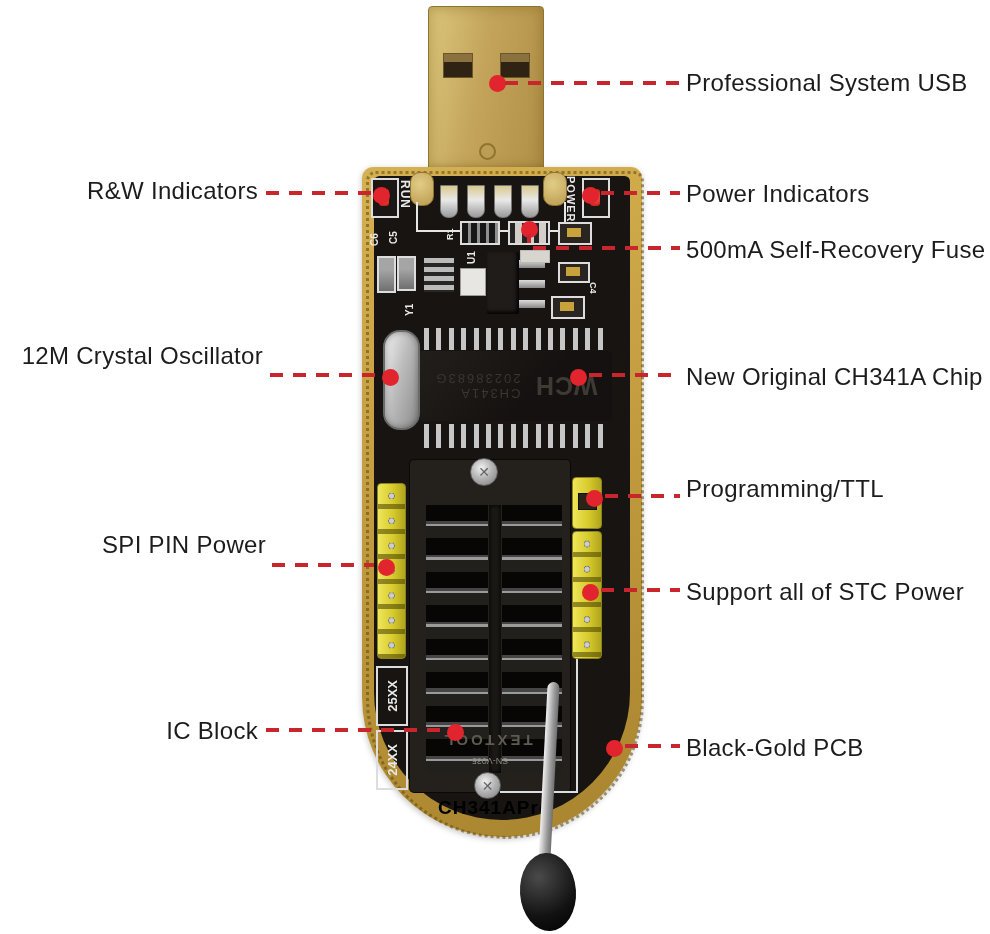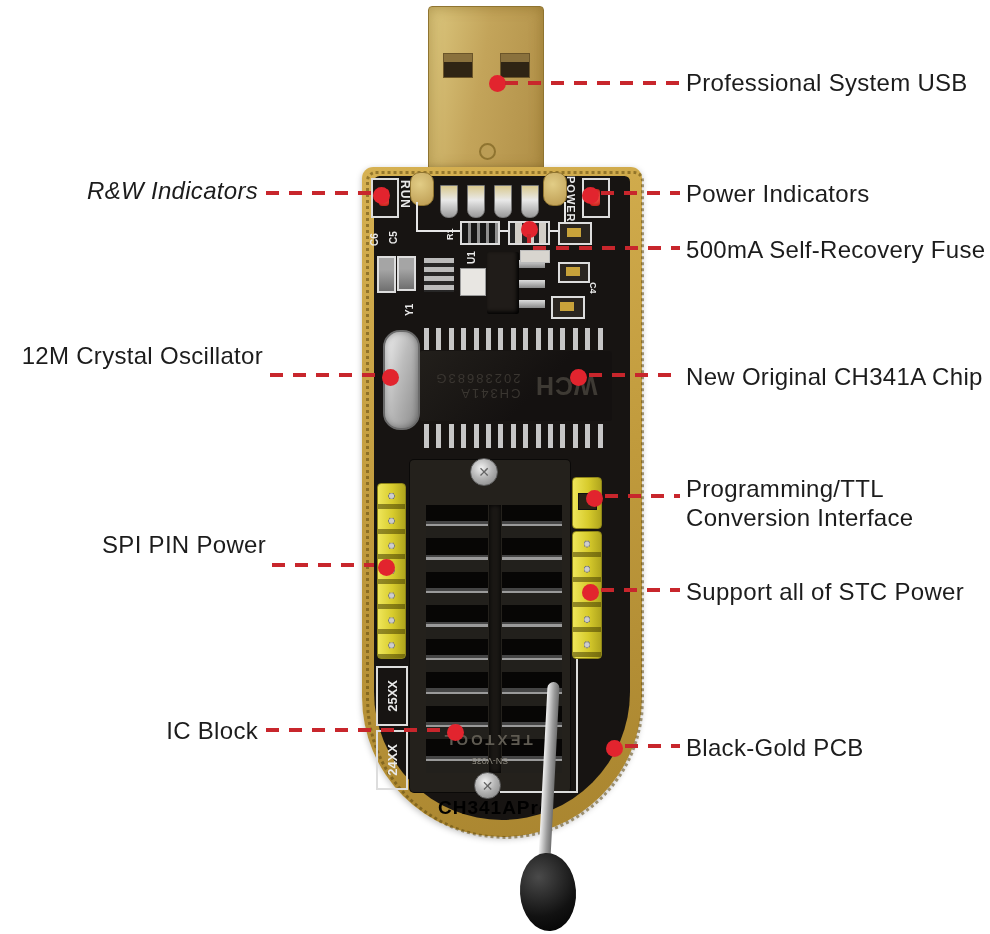--- a/index.html
+++ b/index.html
@@ -138,21 +138,21 @@
 
   <div class="abs" style="left:543px;top:682px;width:12px;height:180px;border-radius:6px;transform:rotate(3deg);
               background:linear-gradient(90deg,#f2f2f2,#9b9b9b 60%,#6f6f6f);"></div>
   <div class="abs" style="left:520px;top:853px;width:56px;height:78px;border-radius:50%;transform:rotate(-4deg);
               background:radial-gradient(circle at 35% 30%,#4a4a4a,#121212 60%,#000);"></div>
 
   <div class="dot" style="left:489px;top:75px;"></div>
   <div class="dash-h" style="left:505px;top:81px;width:175px;"></div>
   <div class="lbl" style="left:686px;top:69px;">Professional System USB</div>
 
-  <div class="lbl r" style="left:40px;top:177px;width:218px;font-style:italic;">R&amp;W Indicators</div>
+  <div class="lbl r" style="left:40px;top:177px;width:218px;">R&amp;W Indicators</div>
   <div class="dash-h" style="left:266px;top:191px;width:110px;"></div>
   <div class="dot" style="left:373px;top:187px;"></div>
 
   <div class="dot" style="left:582px;top:187px;"></div>
   <div class="dash-h" style="left:601px;top:191px;width:79px;"></div>
   <div class="lbl" style="left:686px;top:180px;">Power Indicators</div>
 
   <div class="dot" style="left:521px;top:221px;"></div>
   <div class="dash-v" style="left:527px;top:234px;height:15px;"></div>
   <div class="dash-h" style="left:533px;top:246px;width:147px;"></div>
@@ -163,21 +163,20 @@
   <div class="dot" style="left:382px;top:369px;"></div>
 
   <div class="dot" style="left:570px;top:369px;"></div>
   <div class="dash-h" style="left:589px;top:373px;width:91px;"></div>
   <div class="lbl" style="left:686px;top:363px;">New Original CH341A Chip</div>
 
   <div class="dot" style="left:586px;top:490px;"></div>
   <div class="dash-h" style="left:605px;top:494px;width:75px;"></div>
   <div class="lbl" style="left:686px;top:474px;line-height:29px;">
     <span>Programming/TTL</span><br>
-    <span>Conversion Interface</span>
   </div>
 
   <div class="lbl r" style="left:0px;top:531px;width:266px;line-height:28px;">
     <span>SPI PIN Power</span><br>
   </div>
   <div class="dash-h" style="left:272px;top:563px;width:102px;"></div>
   <div class="dot" style="left:378px;top:559px;"></div>
 
   <div class="dot" style="left:582px;top:584px;"></div>
   <div class="dash-h" style="left:601px;top:588px;width:79px;"></div>

